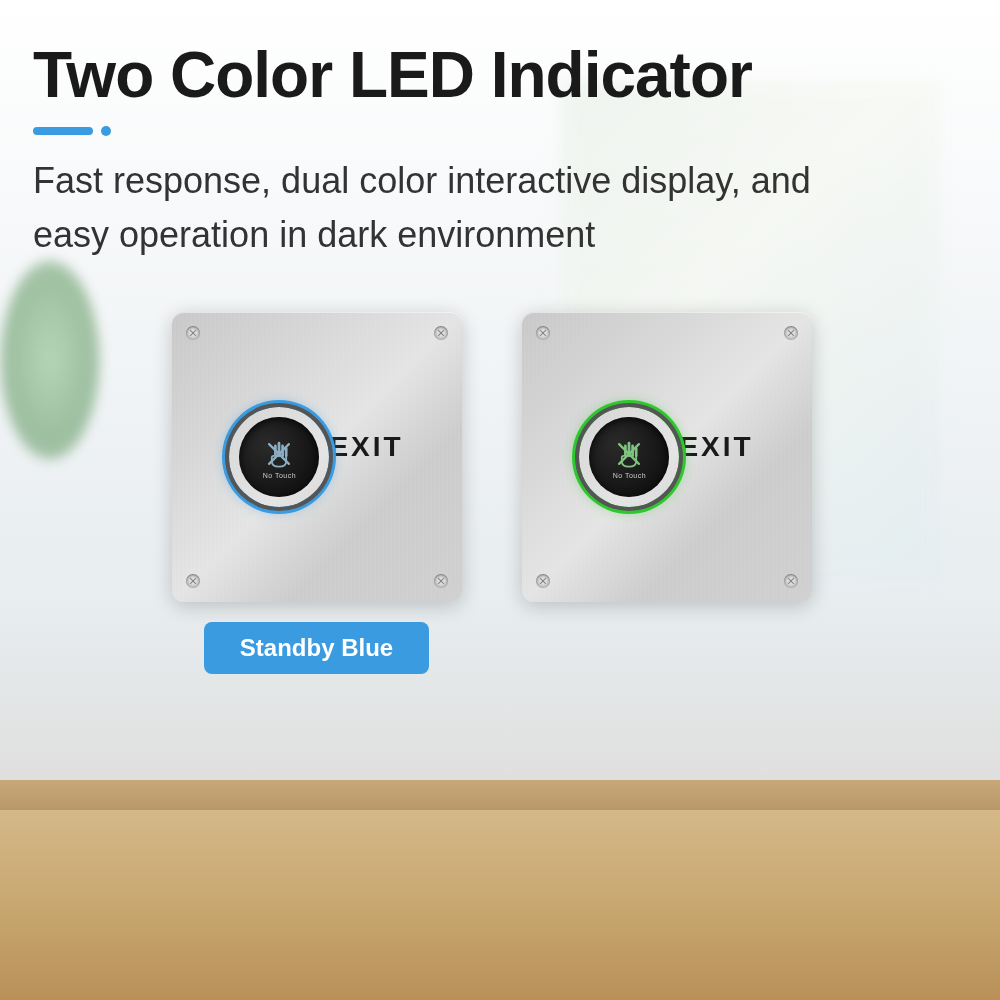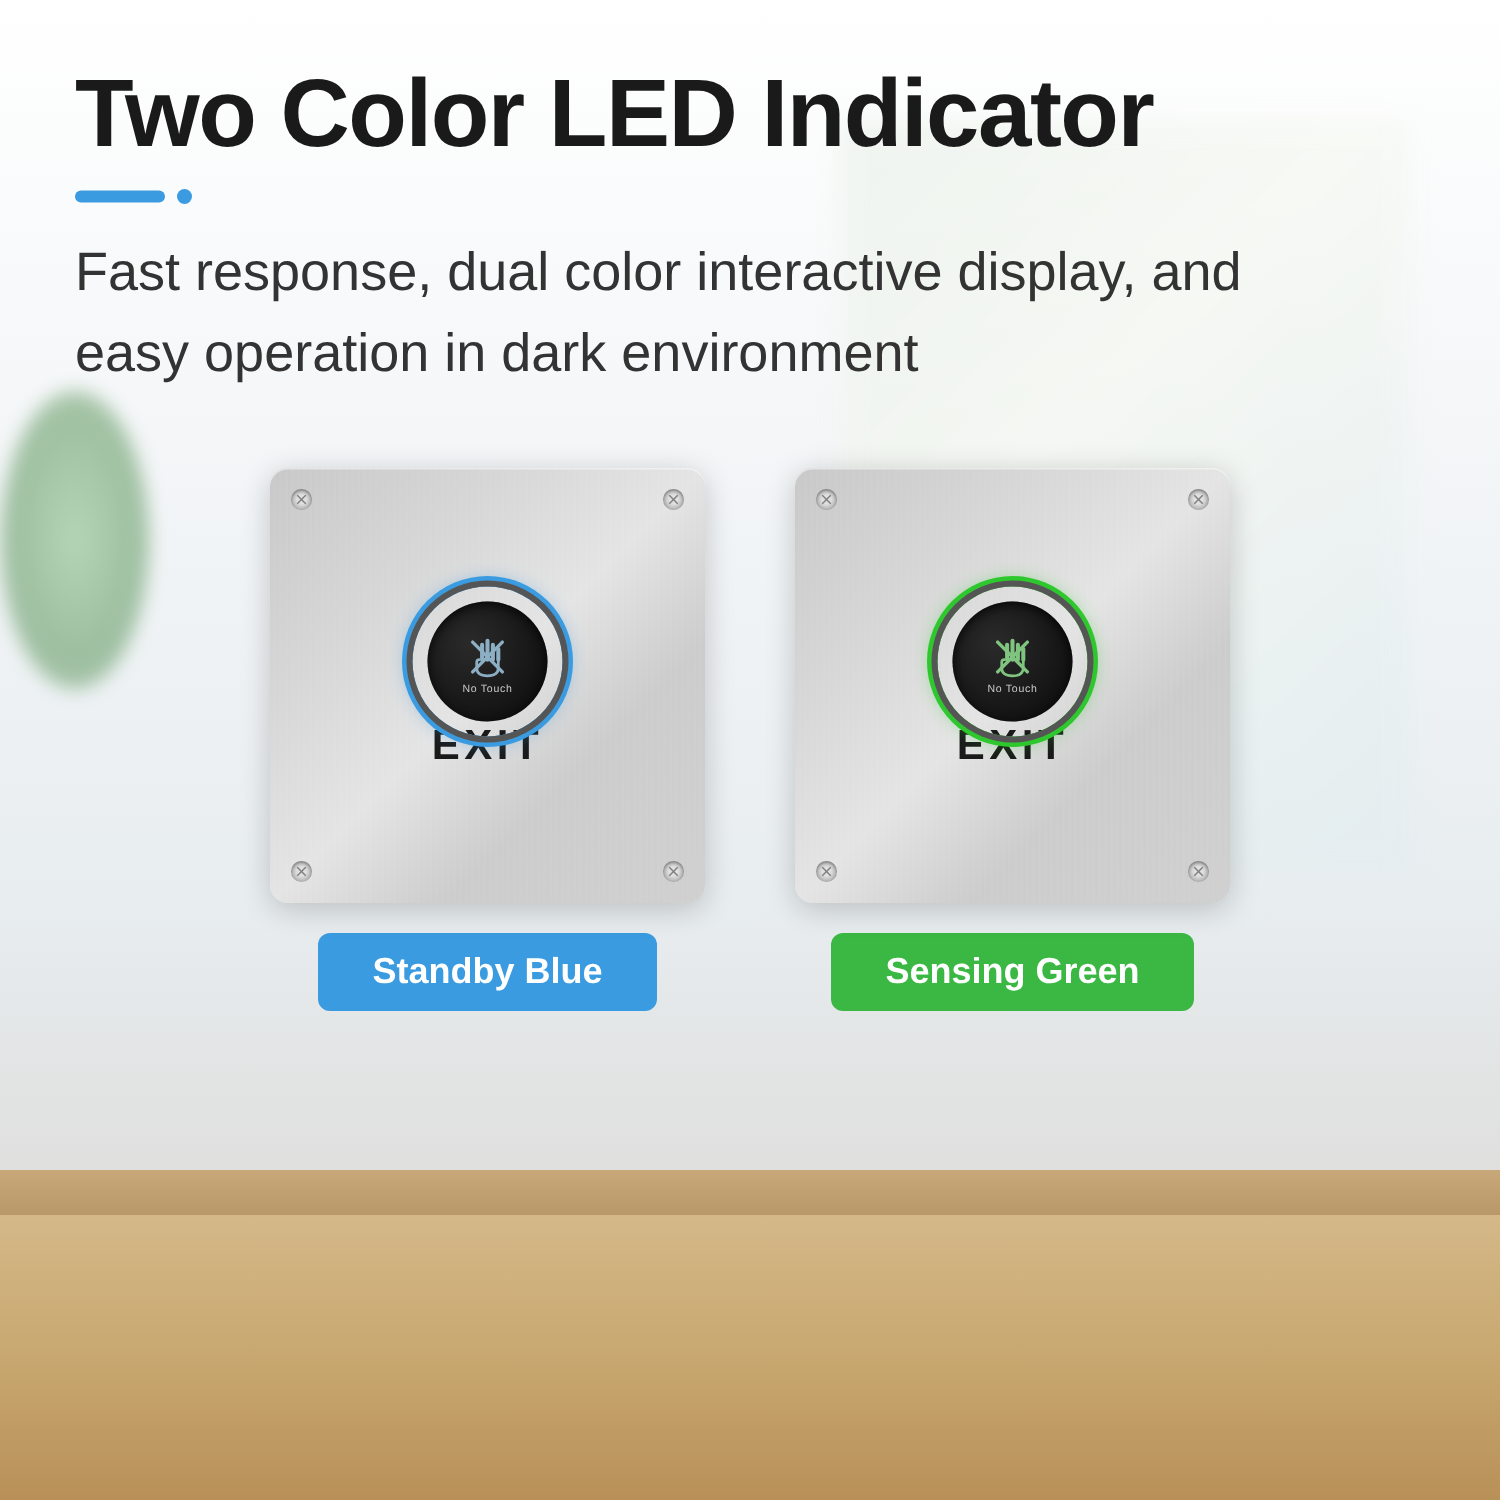--- a/index.html
+++ b/index.html
@@ -44,21 +44,21 @@
       width: 100px; height: 200px;
       background: radial-gradient(ellipse, #7ab87a 0%, #4a8a4a 60%, transparent 100%);
       opacity: 0.5;
       filter: blur(6px);
       border-radius: 50%;
     }
 
     .content {
       position: relative;
       z-index: 1;
-      padding: 40px 50px 30px 50px;
+      padding: 40px 50px 30px 33px;
     }
 
     
     .header-section {
       margin-bottom: 10px;
     }
 
     .main-title {
       font-size: 64px;
       font-weight: 900;
@@ -114,21 +114,21 @@
     }
 
     
     .metal-panel {
       width: 290px;
       height: 290px;
       background: linear-gradient(135deg, #d0d0d0 0%, #c8c8c8 20%, #e0e0e0 50%, #c5c5c5 80%, #d5d5d5 100%);
       border-radius: 12px;
       position: relative;
       display: flex;
-      flex-direction: column;
+      flex-direction: row;
       align-items: center;
       justify-content: center;
       box-shadow: 0 4px 20px rgba(0,0,0,0.2), inset 0 1px 0 rgba(255,255,255,0.5);
       
       background-image:
         repeating-linear-gradient(
           90deg,
           transparent,
           transparent 2px,
           rgba(255,255,255,0.03) 2px,
@@ -346,21 +346,18 @@
                   <line x1="31" y1="9" x2="9" y2="31" stroke="#90e090" stroke-width="2.5" stroke-linecap="round"></line>
                 </g>
               </svg>
               <span class="no-touch-text">No Touch</span>
             </div>
           </div>
 
           <div class="exit-label">EXIT</div>
         </div>
 
-        <div class="label-badge green">
-          <span>Sensing Green</span>
-        </div>
       </div>
 
     </div>
   </div>
 
 </div>
 
 </body></html>

